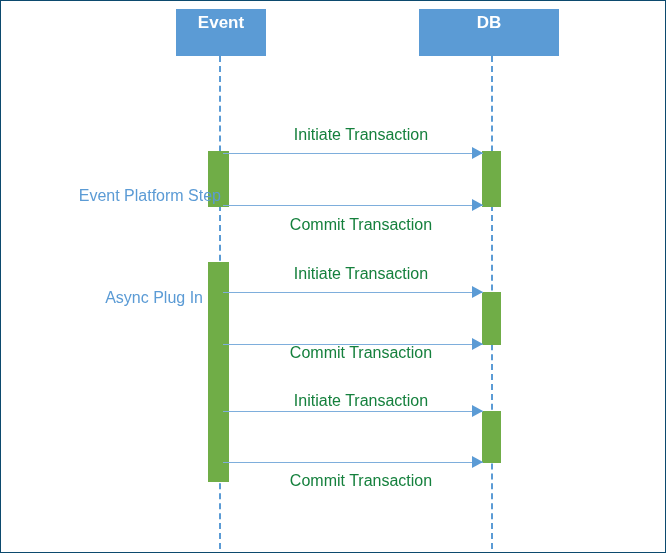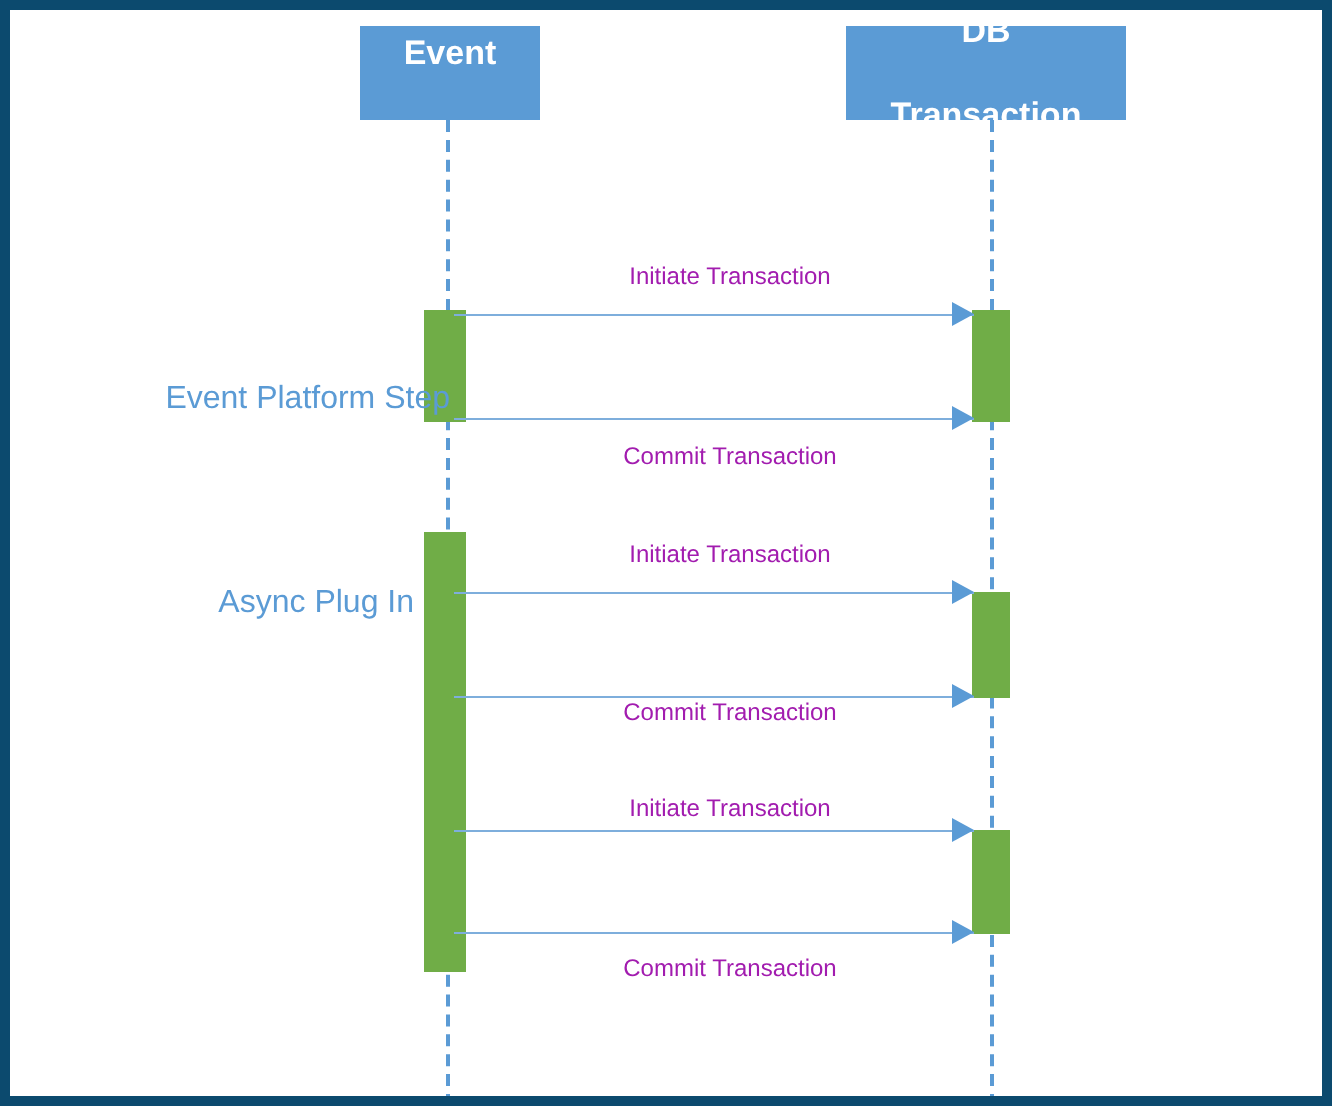--- a/index.html
+++ b/index.html
@@ -5,21 +5,21 @@
   html, body {
     margin: 0;
     padding: 0;
     background: #ffffff;
   }
   #canvas {
     position: relative;
     width: 666px;
     height: 553px;
     background: #ffffff;
-    border: 5px solid #0c4a6e;
+    border: 1px solid #0c4a6e;
     box-sizing: border-box;
     overflow: hidden;
     font-family: "Liberation Sans", sans-serif;
   }
 
   
   .participant {
     position: absolute;
     background: #5B9BD5;
     color: #ffffff;
@@ -57,22 +57,22 @@
   .msg-head {
     position: absolute;
     width: 0;
     height: 0;
     border-top: 6px solid transparent;
     border-bottom: 6px solid transparent;
     border-left: 11px solid #5B9BD5;
   }
   .msg-label {
     position: absolute;
-    color: #a21caf;
-    font-size: 12px;
+    color: #15803d;
+    font-size: 16px;
     line-height: 19px;
     white-space: nowrap;
     text-align: center;
   }
 
   
   .side-note {
     position: absolute;
     color: #5B9BD5;
     font-size: 16px;
@@ -88,21 +88,20 @@
 
   <div class="participant" style="left:175px; top:8px; width:90px; height:47px;">
     <span>
       <span>Event</span><br>
     </span>
   </div>
 
   <div class="participant" style="left:418px; top:8px; width:140px; height:47px;">
     <span>
       <span>DB</span><br>
-      <span>Transaction</span>
     </span>
   </div>
 
   <div class="lifeline" style="left:218px; top:55px; height:493px;"></div>
   <div class="lifeline" style="left:490px; top:55px; height:493px;"></div>
 
   <div class="activation" style="left:207px; top:150px; width:21px; height:56px;"></div>
   <div class="activation" style="left:481px; top:150px; width:19px; height:56px;"></div>
   <div class="activation" style="left:207px; top:261px; width:21px; height:220px;"></div>
   <div class="activation" style="left:481px; top:291px; width:19px; height:53px;"></div>

